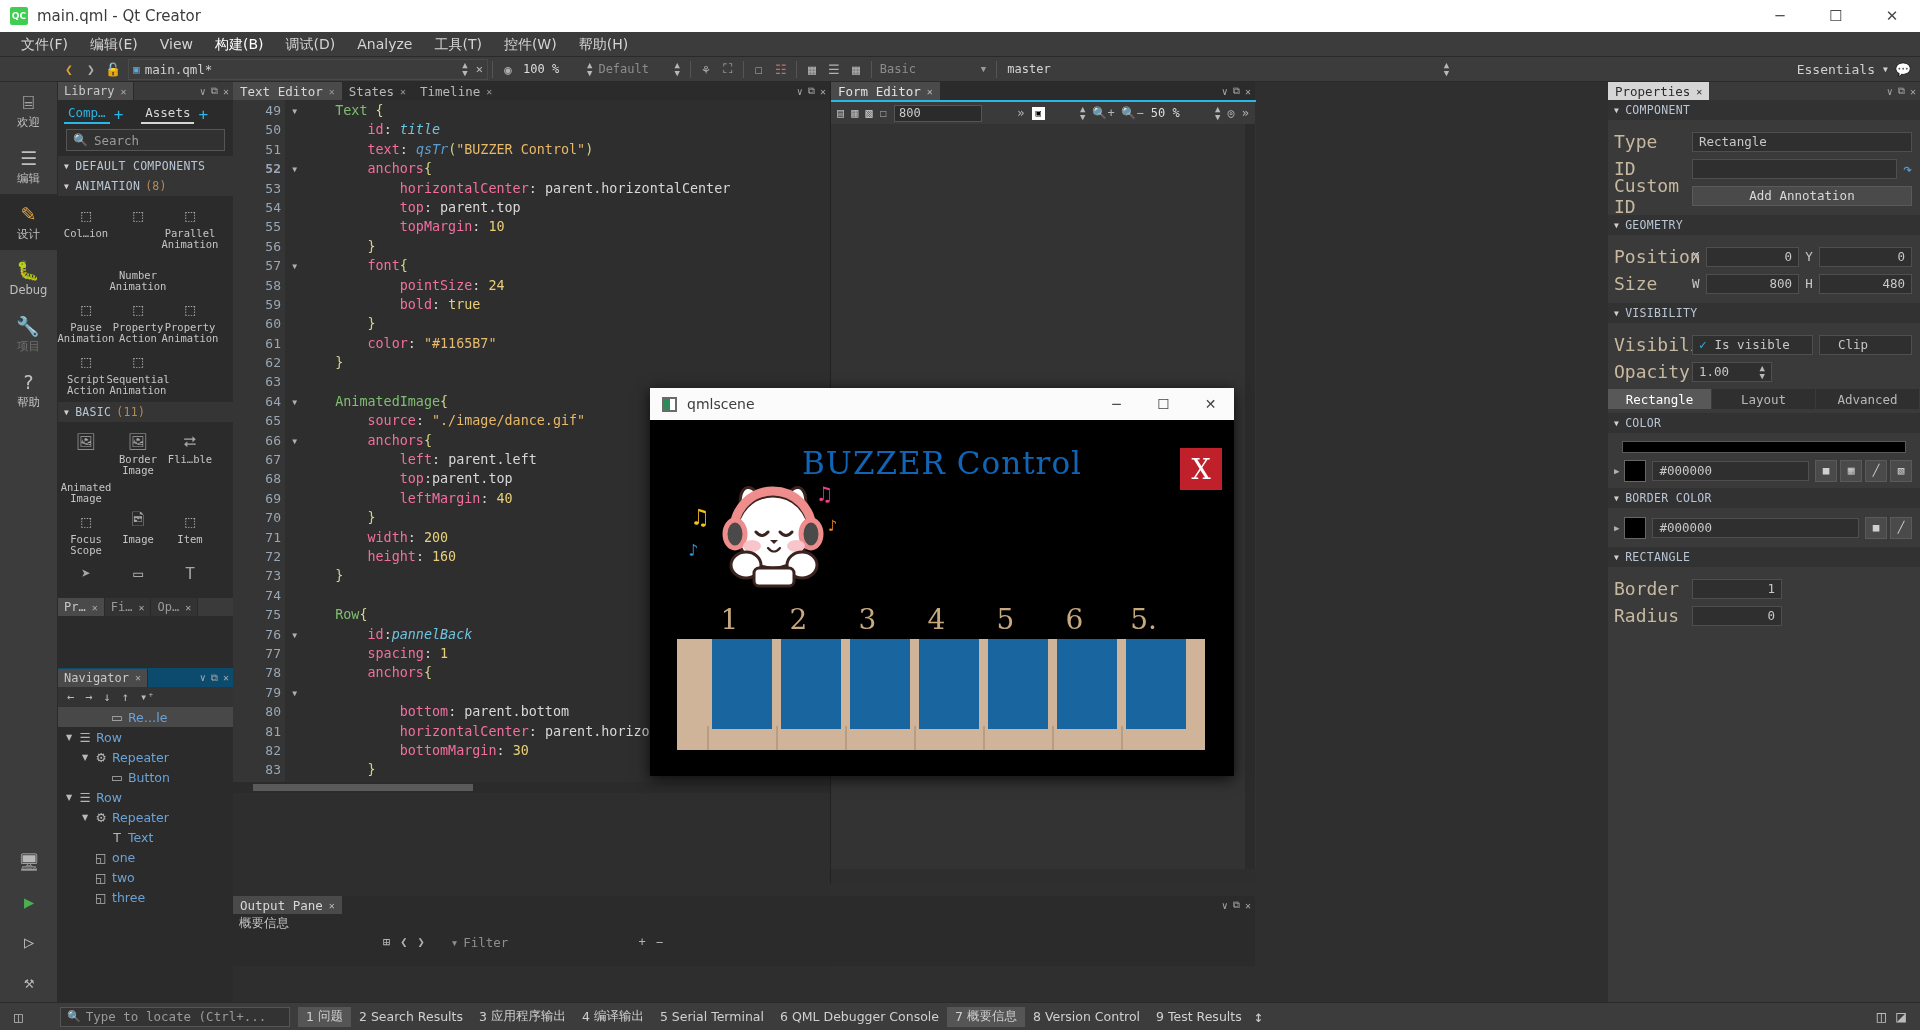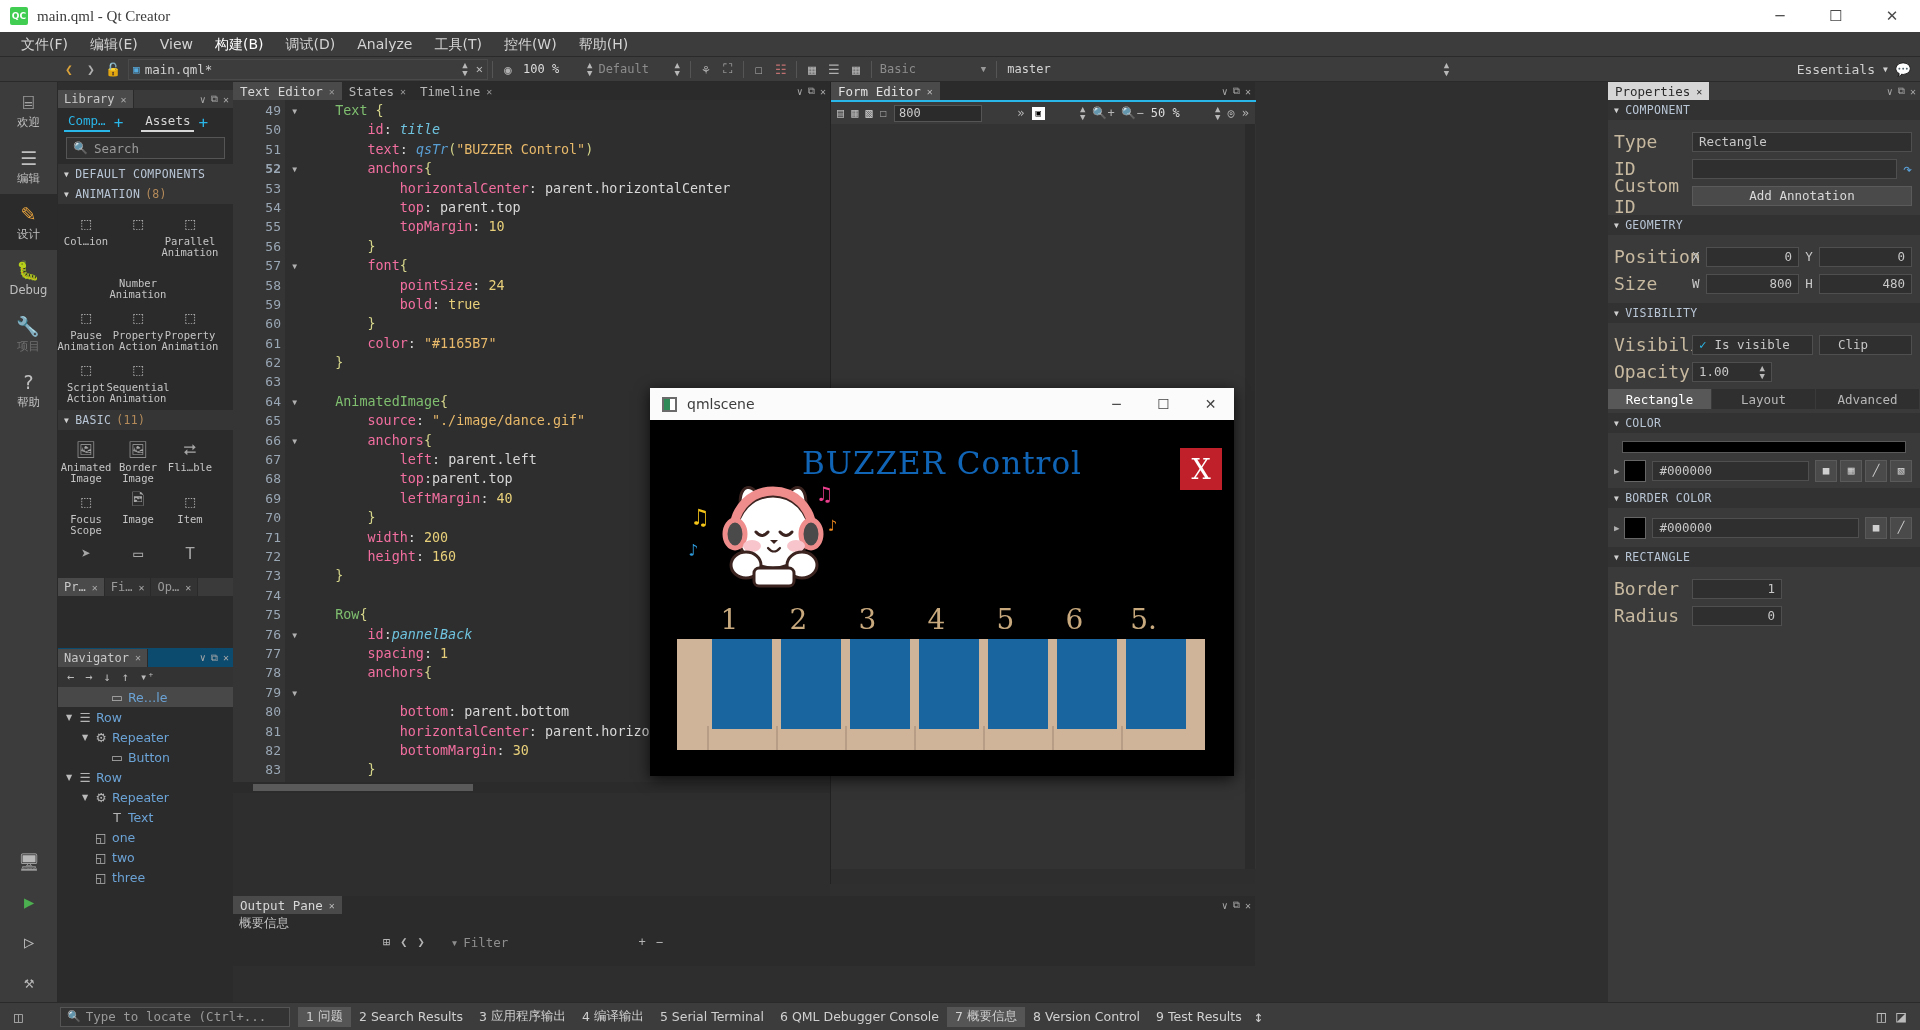--- a/index.html
+++ b/index.html
@@ -5,21 +5,21 @@
   * { box-sizing: border-box; margin:0; padding:0; }
   html,body{ width:1920px; height:1030px; overflow:hidden; background:#2f2f2f;
              font-family:"DejaVu Sans Mono", monospace; }
 
   
   .titlebar{ height:32px; background:#ffffff; display:flex; align-items:center;
              padding-left:10px; color:#2b2b2b; font-family:"DejaVu Sans",sans-serif; font-size:15px;}
   .qc-logo{ width:18px;height:18px;background:#41cd52;border-radius:2px;
             display:flex;align-items:center;justify-content:center;
             color:#fff;font-size:9px;font-weight:bold;margin-right:9px;font-family:"DejaVu Sans",sans-serif;}
-  .title-text{ color:#3b3b3b;font-family:Liberation Serif, serif; }
+  .title-text{ color:#3b3b3b; }
   .win-btns{ margin-left:auto; display:flex; height:32px; }
   .win-btn{ width:56px; height:32px; display:flex;align-items:center;justify-content:center;
             color:#4a4a4a; font-size:15px;}
 
   
   .menubar{ height:25px; background:#3c3c3c; display:flex; align-items:center;
             padding-left:10px; border-bottom:1px solid #2a2a2a;}
   .menuitem{ padding:0 11px; color:#d4d4d4; font-size:14px; line-height:25px;
              font-family:"DejaVu Sans",sans-serif;}
   .menuitem.dim{ color:#ffffff; }
@@ -47,21 +47,21 @@
          color:#c0c0c0;font-size:11px;font-family:"DejaVu Sans",sans-serif; position:relative;}
   .mode.active{ background:#2b2b2b; }
   .mode.dim{ color:#6e6e6e; }
   .mode .gl{ font-size:19px;line-height:22px;margin-bottom:2px;}
   .mode .lbl{ font-size:11.5px; }
   .modebar .bottom{ position:absolute;bottom:0;left:0;width:58px;}
   .mbtn{ height:40px;display:flex;align-items:center;justify-content:center;
          color:#b8b8b8;font-size:17px;}
 
   
-  .leftdock{ position:absolute;left:58px;top:8px;width:175px;height:920px;background:#2b2b2b;}
+  .leftdock{ position:absolute;left:58px;top:0;width:175px;height:920px;background:#2b2b2b;}
   .docktabs{ height:18px;background:#3a3a3a;display:flex;align-items:center;}
   .dtab{ height:18px;display:flex;align-items:center;padding:0 6px;font-size:12px;
          color:#c8c8c8;background:#4a4a4a;border-right:1px solid #2a2a2a;}
   .dtab .x{ margin-left:6px;font-size:10px;color:#aaa;}
   .dtab.inactive{ background:#333;color:#9a9a9a;}
   .dockctl{ margin-left:auto;display:flex;align-items:center;padding-right:4px;
             color:#a8a8a8;font-size:10px;gap:5px;}
 
   .libtabs{ display:flex; height:24px; align-items:flex-end; padding:0 6px;}
   .libtab{ font-size:12.5px;color:#9a9a9a;padding:2px 4px;border-bottom:2px solid transparent;}
@@ -373,21 +373,21 @@
           </div>
         </div>
         <div class="secthead">
           <span class="tri">▼</span>
           <span>BASIC</span>
           <span class="cnt">(11)</span>
         </div>
         <div class="grid3">
           <div class="cell">
             <div class="cellicon">🖼</div>
-            <div class="celllbl" style="white-space: pre-line;">Animated
+            <div class="celllbl" style="white-space: pre-line; margin-top: 28px;">Animated
 Image</div>
           </div>
           <div class="cell">
             <div class="cellicon">🖼</div>
             <div class="celllbl" style="white-space: pre-line;">Border
 Image</div>
           </div>
           <div class="cell">
             <div class="cellicon">⮂</div>
             <div class="celllbl" style="white-space: pre-line;">Fli…ble</div>

